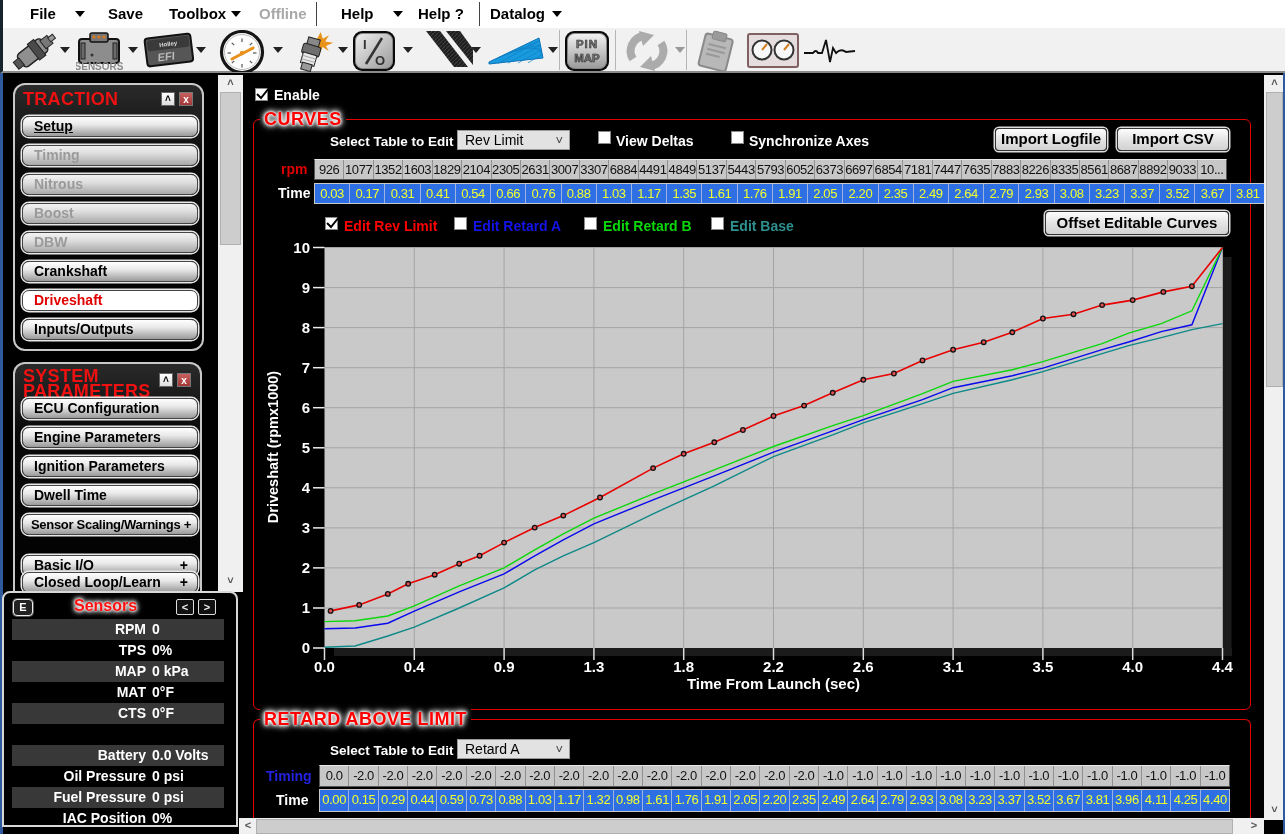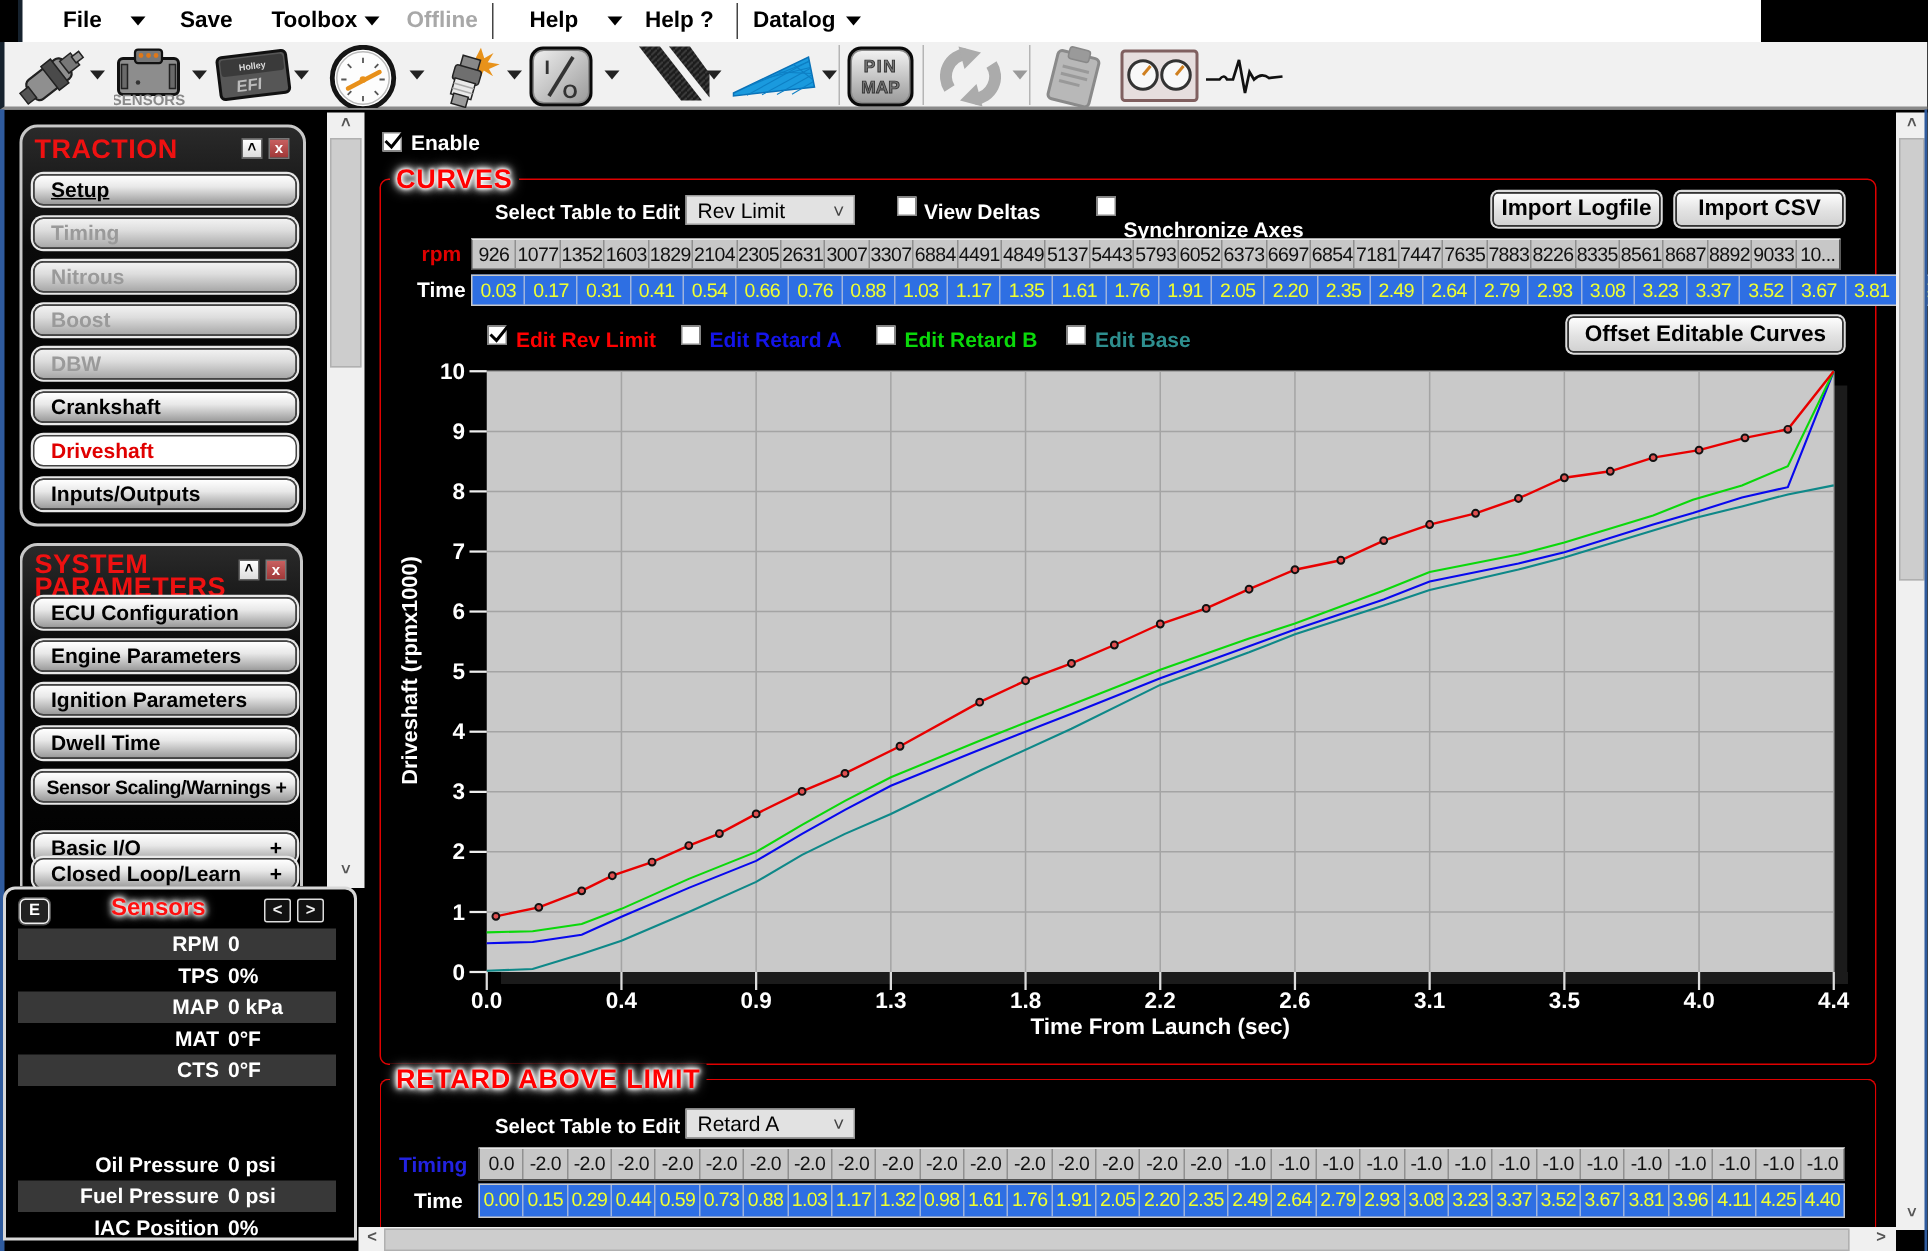--- a/index.html
+++ b/index.html
@@ -1,21 +1,21 @@
 <!DOCTYPE html>
 <html><head>
 <meta charset="utf-8">
 <style>
 * { margin:0; padding:0; box-sizing:border-box; }
 html,body { width:1285px; height:834px; overflow:hidden; background:#000; }
 body { font-family:"Liberation Sans", sans-serif; position:relative; }
 .abs { position:absolute; }
 
 
-#menubar { position:absolute; left:12px; top:0; width:1162px; height:28px; background:#fff; border-left:3px solid #16222e; }
+#menubar { position:absolute; left:0; top:0; width:1285px; height:28px; background:#fff; border-left:3px solid #16222e; }
 #menubar .mi { position:absolute; top:5px; font-weight:bold; font-size:15px; color:#000; }
 #menubar .arr { position:absolute; top:11px; width:0; height:0; border-left:5px solid transparent; border-right:5px solid transparent; border-top:6px solid #000; }
 #menubar .sep { position:absolute; top:2px; width:1px; height:24px; background:#444; }
 
 
 #toolbar { position:absolute; left:0; top:28px; width:1285px; height:45px; background:#f1f1f1; border-bottom:2px solid #8a8a8a; border-left:3px solid #16222e;}
 #toolbar .tarr { position:absolute; width:0; height:0; border-left:5px solid transparent; border-right:5px solid transparent; border-top:6px solid #222; top:44%; }
 #toolbar .tsep { position:absolute; top:2px; width:1px; height:40px; background:#b5b5b5; }
 
 
@@ -290,20 +290,24 @@
         <span class="val">0 kPa</span>
       </div>
     <div class="srow" style="top:89px;">
         <span class="lab">MAT</span>
         <span class="val">0°F</span>
       </div>
     <div class="srow g" style="top:110px;">
         <span class="lab">CTS</span>
         <span class="val">0°F</span>
       </div>
+    <div class="srow g" style="top:152px;">
+        <span class="lab">Battery</span>
+        <span class="val">0.0 Volts</span>
+      </div>
     <div class="srow" style="top:173px;">
         <span class="lab">Oil Pressure</span>
         <span class="val">0 psi</span>
       </div>
     <div class="srow g" style="top:194px;">
         <span class="lab">Fuel Pressure</span>
         <span class="val">0 psi</span>
       </div>
     <div class="srow" style="top:215px;">
         <span class="lab">IAC Position</span>
@@ -321,21 +325,21 @@
   <div class="wlabel" style="left:274px;top:87px;">Enable</div>
 
   <div class="redbox" style="left:253px;top:119px;width:998px;height:591px;"></div>
   <div class="redtitle" style="left:260px;top:109px;">CURVES</div>
 
   <div class="wlabel" style="left:330px;top:134px;font-size:13.5px;">Select Table to Edit</div>
   <div class="dropdown" style="left:457px;top:130px;">Rev Limit<span class="chev">˅</span></div>
   <div class="checkbox" style="left:598px;top:131px;"></div>
   <div class="wlabel" style="left:616px;top:133px;">View Deltas</div>
   <div class="checkbox" style="left:731px;top:131px;"></div>
-  <div class="wlabel" style="left:749px;top:133px;margin-top:12px;">Synchronize Axes</div>
+  <div class="wlabel" style="left:749px;top:133px;">Synchronize Axes</div>
   <div class="lbtn" style="left:995px;top:128px;width:112px;height:23px;line-height:20px;">Import Logfile</div>
   <div class="lbtn" style="left:1117px;top:128px;width:112px;height:23px;line-height:20px;">Import CSV</div>
 
   <div class="abs" style="left:281px;top:161px;color:#e00000;font-weight:bold;font-size:14px;">rpm</div>
   <div class="drow rpmrow" style="left:314px;top:159px;width:913px;height:21px;">
       <div class="c">926</div>
       <div class="c">1077</div>
       <div class="c">1352</div>
       <div class="c">1603</div>
       <div class="c">1829</div>

